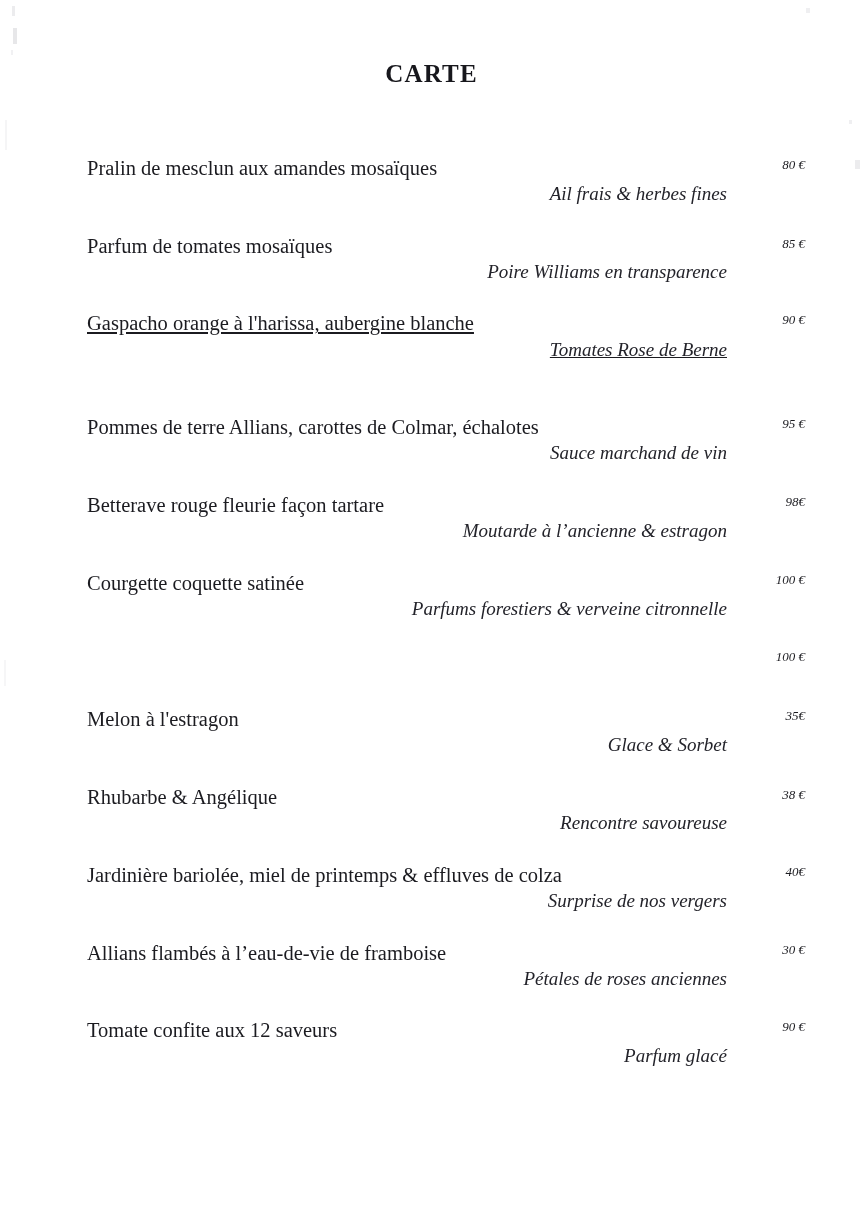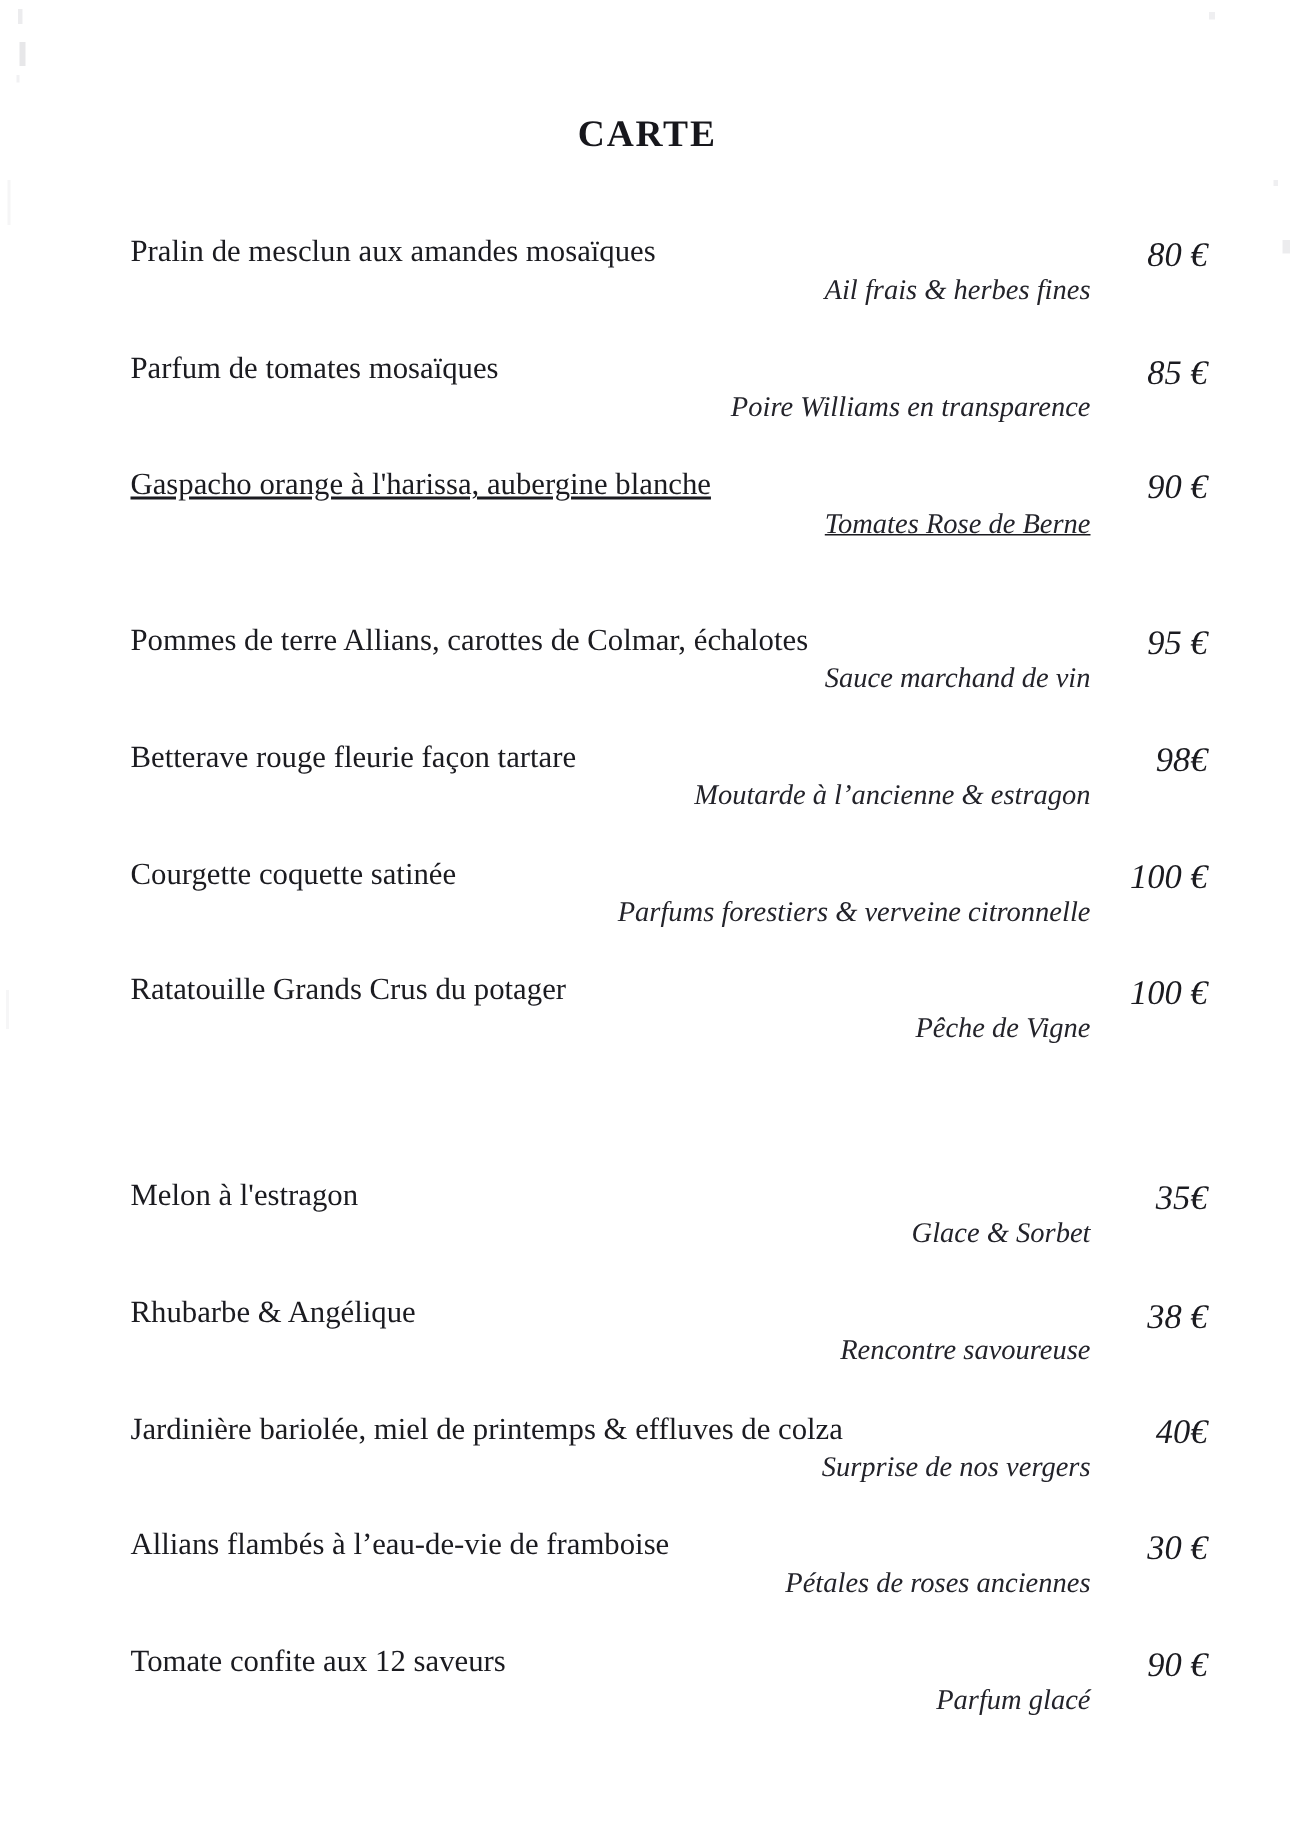--- a/index.html
+++ b/index.html
@@ -35,21 +35,21 @@
   .sp3 { left: 11px;  top: 50px;  width: 2px; height: 5px;  opacity:.25; }
   .sp4 { left: 806px; top: 8px;   width: 4px; height: 5px;  opacity:.30; }
   .sp5 { left: 849px; top: 120px; width: 3px; height: 4px;  opacity:.30; }
   .sp6 { left: 855px; top: 160px; width: 5px; height: 9px;  opacity:.35; }
   .sp7 { left: 5px;   top: 120px; width: 2px; height: 30px; opacity:.18; }
   .sp8 { left: 4px;   top: 660px; width: 2px; height: 26px; opacity:.16; }
 
   .title {
     position: absolute;
     left: 0;
-    top: 76px;
+    top: 60px;
     width: 863px;
     text-align: center;
     font-weight: bold;
     font-size: 25px;
     letter-spacing: 1.2px;
     color: #17171c;
   }
 
   .menu {
     position: absolute;
@@ -85,21 +85,21 @@
     color: #23232a;
     white-space: nowrap;
     text-align: right;
   }
 
   .price {
     position: absolute;
     right: 0;
     top: 2px;
     font-style: italic;
-    font-size: 23px;
+    font-size: 13px;
     color: #1b1b20;
     white-space: nowrap;
     text-align: right;
     width: 120px;
   }
   
   .entry:nth-child(2) .price { top: 3px; }
 </style>
 </head>
 <body>
@@ -163,24 +163,20 @@
 
       <div class="entry">
         <div class="entry-text">
           <div class="dish">Courgette coquette satinée</div>
           <div class="garnish">Parfums forestiers &amp; verveine citronnelle</div>
         </div>
         <div class="price">100 €</div>
       </div>
 
       <div class="entry">
-        <div class="entry-text">
-          <div class="dish">Ratatouille Grands Crus du potager</div>
-          <div class="garnish">Pêche de Vigne</div>
-        </div>
         <div class="price">100 €</div>
       </div>
 
     </div>
 
     <div class="section">
 
       <div class="entry">
         <div class="entry-text">
           <div class="dish">Melon à l'estragon</div>

